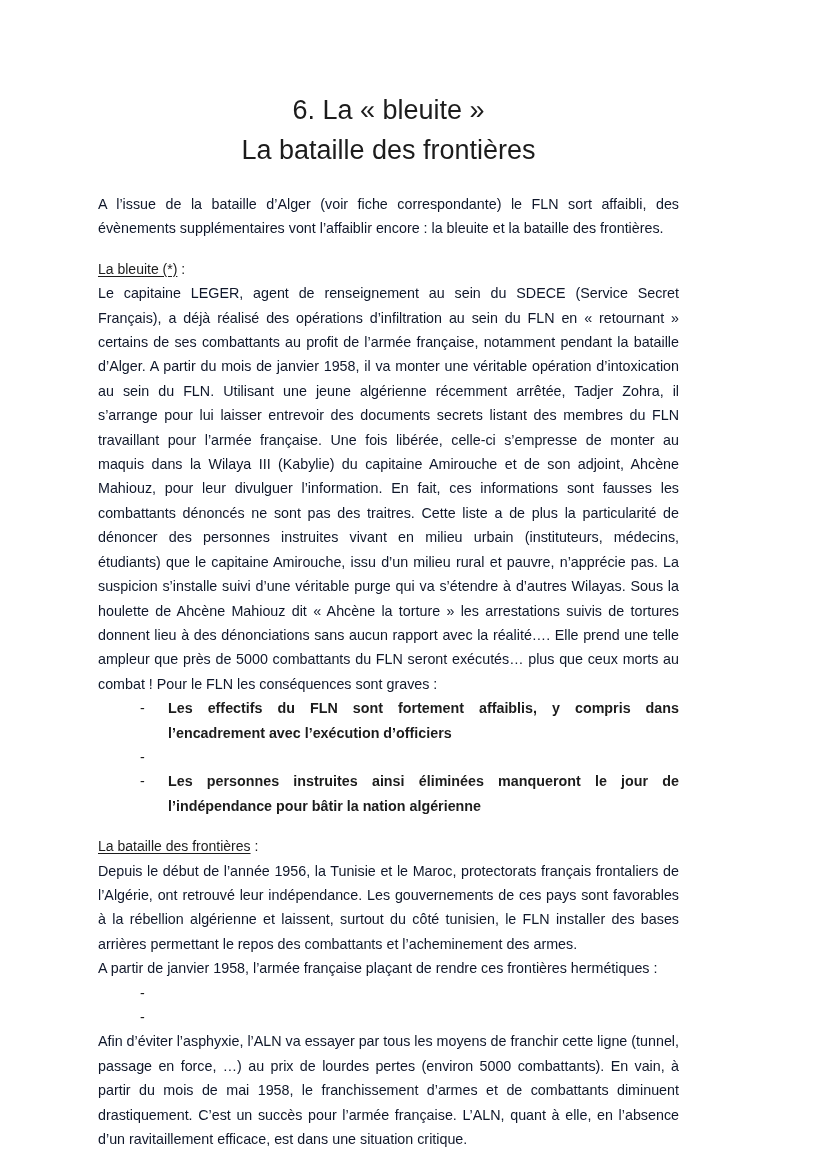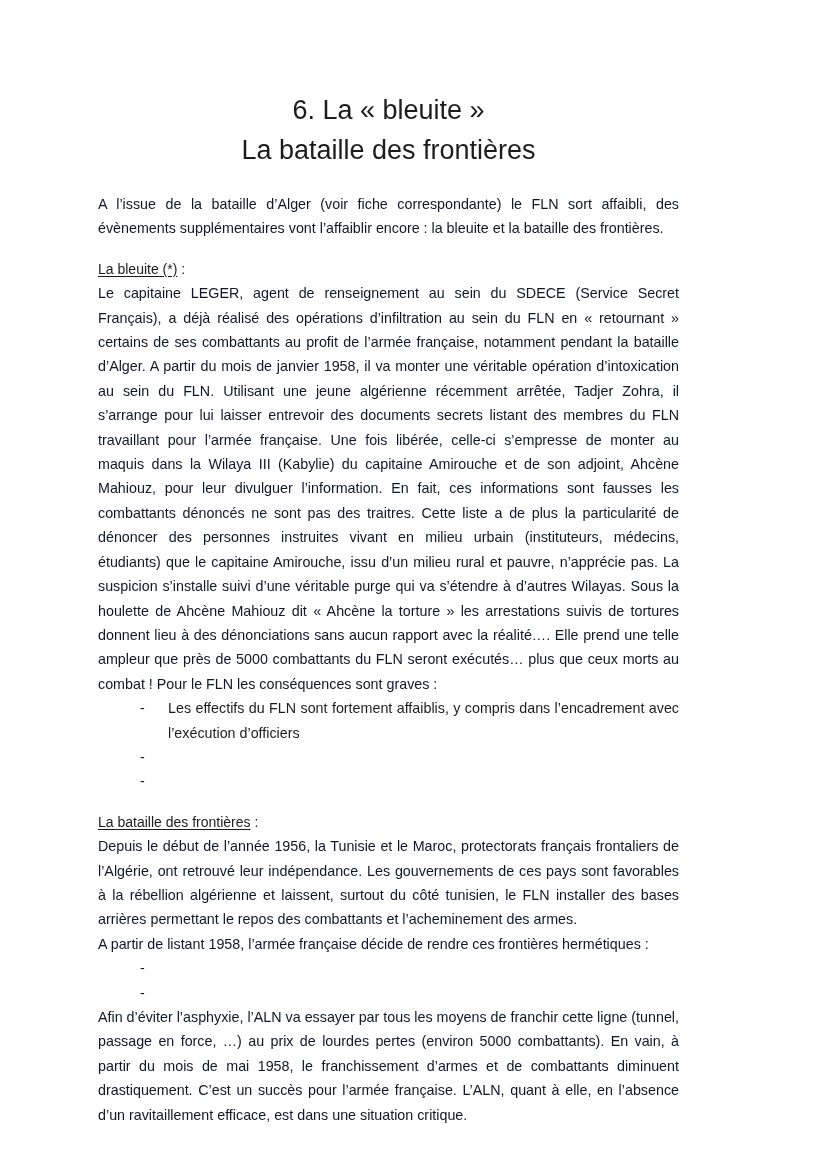--- a/index.html
+++ b/index.html
@@ -53,20 +53,21 @@
     color: #1c1c1c;
   }
   .bullet .marker {
     flex: 0 0 28px;
     margin-left: 42px;
     text-align: left;
   }
   .bullet .btext {
     flex: 1 1 auto;
     text-align: justify;
+    font-weight: bold;
   }
 </style>
 </head>
 <body>
 
 <div class="page">
   <div class="content">
 
     <div class="title-block">
       <div>6. La « bleuite »</div>
@@ -82,27 +83,28 @@
     <ul class="bullet-list">
       <li class="bullet">
         <span class="marker">-</span>
         <span class="btext">Les effectifs du FLN sont fortement affaiblis, y compris dans l’encadrement avec l’exécution d’officiers</span>
       </li>
       <li class="bullet">
         <span class="marker">-</span>
       </li>
       <li class="bullet">
         <span class="marker">-</span>
+        <span class="btext">Les personnes instruites ainsi éliminées manqueront le jour de l’indépendance pour bâtir la nation algérienne</span>
       </li>
     </ul>
 
     <p class="heading"><span class="u">La bataille des frontières</span><span> :</span></p>
 
     <p class="para">Depuis le début de l’année 1956, la Tunisie et le Maroc, protectorats français frontaliers de l’Algérie, ont retrouvé leur indépendance. Les gouvernements de ces pays sont favorables à la rébellion algérienne et laissent, surtout du côté tunisien, le FLN installer des bases arrières permettant le repos des combattants et l’acheminement des armes.</p>
-    <p class="para">A partir de listant 1958, l’armée française décide de rendre ces frontières hermétiques :</p>
+    <p class="para">A partir de janvier 1958, l’armée française plaçant de rendre ces frontières hermétiques :</p>
 
     <ul class="bullet-list">
       <li class="bullet">
         <span class="marker">-</span>
       </li>
       <li class="bullet">
         <span class="marker">-</span>
       </li>
     </ul>
 

